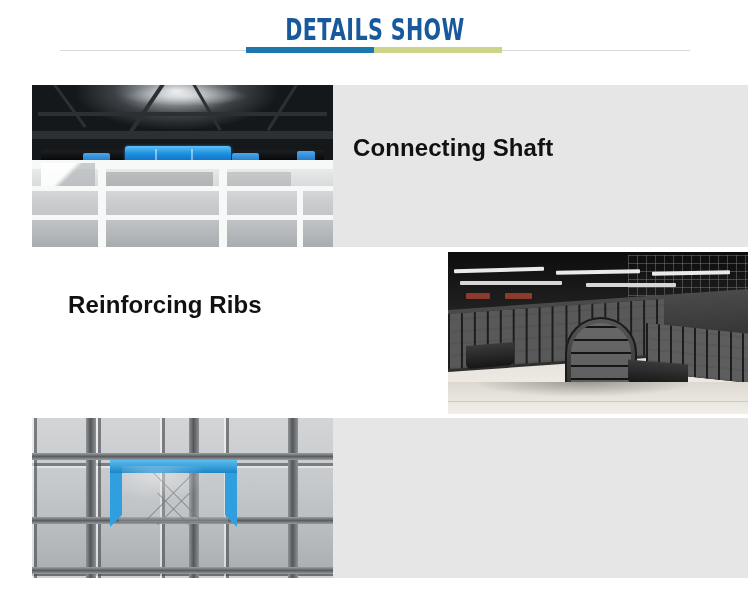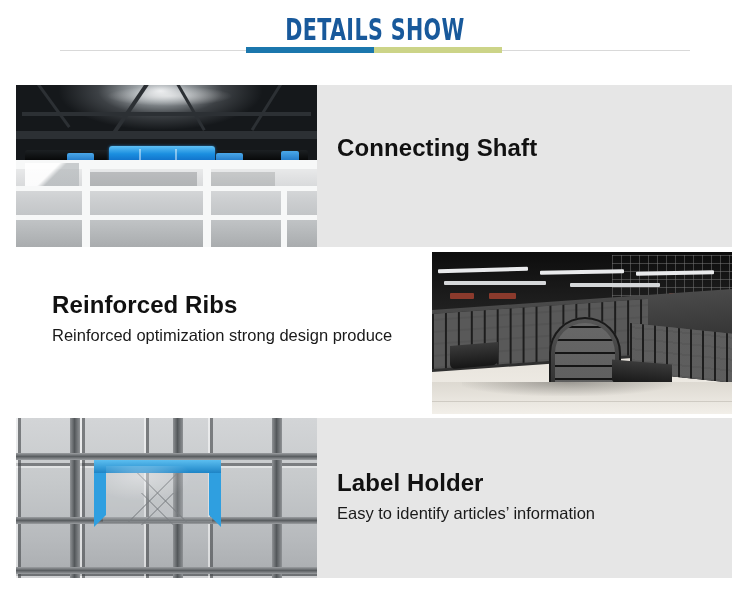--- a/index.html
+++ b/index.html
@@ -27,21 +27,21 @@
   }
   .hdr-rule{
     position:absolute;left:60px;top:50px;width:630px;height:1px;
     background:#d9d9d9;
   }
   .hdr-bar{position:absolute;left:246px;top:47px;width:256px;height:6px;display:flex;}
   .hdr-bar .seg-a{width:50%;height:100%;background:#1b77ad;}
   .hdr-bar .seg-b{width:50%;height:100%;background:#ccd488;}
 
   
-  .row{position:absolute;}
+  .row{position:absolute;margin-left:16px;}
   .row-1{left:16px;top:85px;width:716px;height:162px;}
   .row-2{left:16px;top:252px;width:716px;height:162px;}
   .row-3{left:16px;top:418px;width:716px;height:160px;}
 
   .panel-bg{position:absolute;top:0;height:100%;background:#e6e6e6;}
   .r1-bg{left:301px;width:415px;}
   .r2-bg{left:0;width:0px;background:#ffffff;}
   .r3-bg{left:301px;width:415px;}
 
   .photo{position:absolute;top:0;height:100%;overflow:hidden;background:#222;}
@@ -299,22 +299,21 @@
     <div class="p2-foot1"></div>
     <div class="p2-corner"></div>
     <div class="p2-cornerribs"></div>
     <div class="p2-foot2"></div>
     <div class="p2-floor"></div>
     <div class="p2-floorshadow"></div>
     <div class="p2-floorline"></div>
   </div>
 
   <div class="textblock r2-text">
-    <p class="t-title">Reinforced Ribs</p>
-    <p class="t-sub">Reinforced optimization strong design produce</p>
+    <p class="t-title">Reinforcing Ribs</p>
   </div>
 </div>
 
 <div class="row row-3">
   <div class="panel-bg r3-bg"></div>
 
   <div class="photo r3-photo">
     <div class="p3-back"></div>
     <div class="p3-grid"></div>
     <div class="p3-vbar p3-v1"></div>
@@ -322,17 +321,13 @@
     <div class="p3-vbar p3-v3"></div>
     <div class="p3-hbar p3-h1"></div>
     <div class="p3-hbar p3-h2"></div>
     <div class="p3-hbar p3-h3"></div>
     <div class="p3-lab-inner"></div>
     <div class="p3-lab-inner2"></div>
     <div class="p3-label"></div>
     <div class="p3-gloss"></div>
   </div>
 
-  <div class="textblock r3-text">
-    <p class="t-title">Label Holder</p>
-    <p class="t-sub">Easy to identify articles’ information</p>
-  </div>
 </div>
 
 </body></html>

